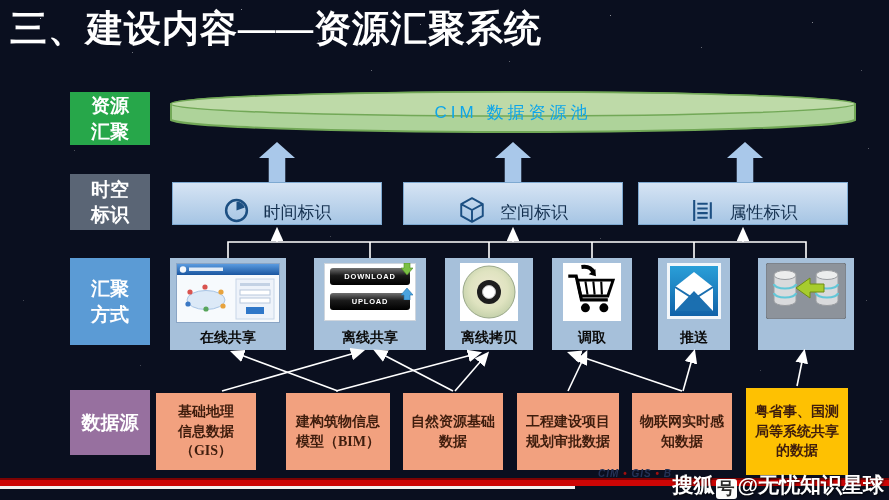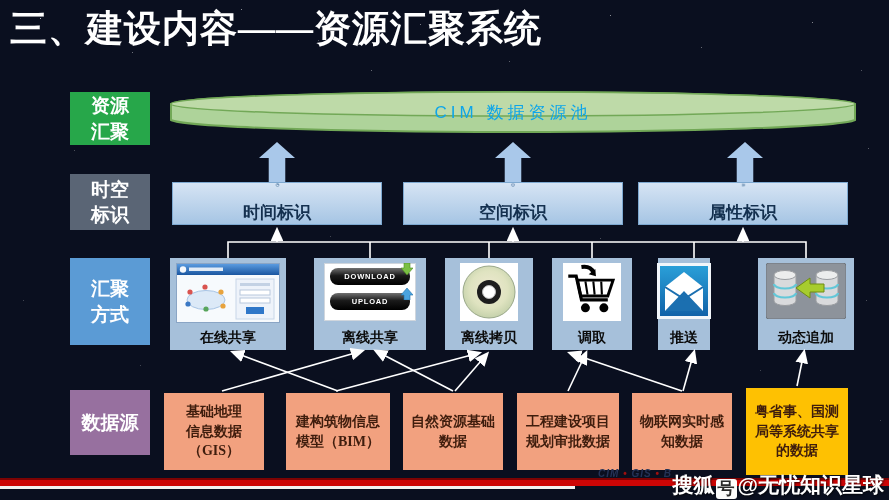--- a/index.html
+++ b/index.html
@@ -25,29 +25,29 @@
   .rail-purple{top:390px;height:65px;background:#97709f;}
   
   .pool-svg{position:absolute;left:168px;top:88px;}
   .pool-label{position:absolute;left:168px;top:101px;width:690px;text-align:center;color:#0ea5e9;
         font-size:17px;letter-spacing:4px;font-weight:500;}
   
   .bigarrow{position:absolute;top:142px;width:36px;height:40px;background:#a9c8ea;
         clip-path:polygon(50% 0,100% 40%,73% 40%,73% 100%,27% 100%,27% 40%,0 40%);}
   
   .tagbox{position:absolute;top:182px;height:43px;background:linear-gradient(#d6e4f4,#a6c5e4);
-        border:1px solid #7ea9d1;display:flex;align-items:center;justify-content:center;gap:14px;
-        color:#14304f;font-size:17px;font-weight:bold;box-sizing:border-box;flex-direction:column;}
+        border:1px solid #7ea9d1;display:flex;align-items:flex-end;justify-content:center;gap:14px;
+        color:#14304f;font-size:17px;font-weight:normal;box-sizing:border-box;}
   
   .method{position:absolute;top:258px;height:92px;background:#a6c0da;}
   .method .label{position:absolute;bottom:3px;left:0;width:100%;text-align:center;color:#0c0c0c;
         font-size:14px;font-weight:bold;font-family:"Liberation Serif","DejaVu Serif",serif;}
   .thumb{position:absolute;top:5px;left:50%;transform:translateX(-50%);}
   .panel-white{background:#fff;border:1px solid #d0d6dd;box-sizing:border-box;}
-  .dlbtn{position:relative;height:17px;margin:4px 5px 0 5px;border-radius:8px;color:#fff;font-size:7.5px;
+  .dlbtn{position:relative;height:17px;margin:4px 5px 0 5px;border-radius:3px;color:#fff;font-size:7.5px;
         font-weight:bold;letter-spacing:.8px;display:flex;align-items:center;justify-content:center;
         background:linear-gradient(#707070,#1a1a1a 45%,#000);}
   .badge{position:absolute;right:-3px;top:-5px;width:12px;height:12px;}
   
   .src{position:absolute;top:393px;height:77px;background:#f2a17f;display:flex;flex-direction:column;
         align-items:center;justify-content:center;text-align:center;font-size:14px;font-weight:bold;
         color:#3f1d0d;line-height:1.4;font-family:"Liberation Serif","DejaVu Serif",serif;}
   .src-yellow{top:388px;height:87px;background:#fec102;}
   .overlay{position:absolute;left:0;top:0;pointer-events:none;}
   
@@ -188,21 +188,21 @@
       <path d="M11,13 H38 L34,25 H13.5 Z" fill="none" stroke="#000" stroke-width="2.2"></path>
       <path d="M17,14 L18.6,24 M23,14 L24,24 M29,14 L29.5,24" stroke="#000" stroke-width="1.6"></path>
       <circle cx="17" cy="34" r="3.4" fill="#000"></circle>
         <circle cx="31" cy="34" r="3.4" fill="#000"></circle>
       <path d="M14,3 Q21,2 23,7" fill="none" stroke="#000" stroke-width="3"></path>
       <polygon points="25,10 19.5,8.5 24.5,4.5" fill="#000"></polygon>
     </svg>
     <div class="label">调取</div>
   </div>
 
-  <div class="method" style="left:658px;width:52px">
+  <div class="method" style="left:658px;width:72px">
     <svg class="thumb" width="54" height="56" viewBox="0 0 54 56">
       <defs>
           <linearGradient id="mail" x1="0" y1="0" x2="0" y2="1">
         <stop offset="0" stop-color="#2a9fd8"></stop>
             <stop offset="1" stop-color="#1162a8"></stop>
           </linearGradient>
         </defs>
       <rect x="0" y="0" width="54" height="56" fill="#f2f6fa"></rect>
       <rect x="3" y="3" width="48" height="50" fill="url(#mail)"></rect>
       <path d="M8,24 L27,9 L46,24 L46,48 L8,48 Z" fill="#ffffff"></path>
@@ -220,24 +220,23 @@
         <ellipse cx="19" cy="12" rx="11" ry="4.5" fill="#eceded" stroke="#9a9da1"></ellipse>
         <path d="M8,21 a11,4.5 0 0 0 22,0 M8,30 a11,4.5 0 0 0 22,0" fill="none" stroke="#62c7d8" stroke-width="2.2"></path>
       </g>
       <g>
         <path d="M50,12 a11,4.5 0 0 1 22,0 v26 a11,4.5 0 0 1 -22,0 Z" fill="#d9dadc" stroke="#9a9da1"></path>
         <ellipse cx="61" cy="12" rx="11" ry="4.5" fill="#eceded" stroke="#9a9da1"></ellipse>
         <path d="M50,21 a11,4.5 0 0 0 22,0 M50,30 a11,4.5 0 0 0 22,0" fill="none" stroke="#62c7d8" stroke-width="2.2"></path>
       </g>
       <polygon points="30,25 44,15 44,21 58,21 58,29 44,29 44,35" fill="#a7cc2e" stroke="#6f8d12"></polygon>
     </svg>
-    <div class="label">动态追加</div>
-  </div>
-
-  <div class="src" style="left:164px;width:100px">
+  </div>
+
+  <div class="src" style="left:156px;width:100px">
     <div>基础地理</div>
     <div>信息数据</div>
     <div>（GIS）</div>
   </div>
   <div class="src" style="left:286px;width:104px">
     <div>建构筑物信息</div>
     <div>模型（BIM）</div>
   </div>
   <div class="src" style="left:403px;width:100px">
     <div>自然资源基础</div>

